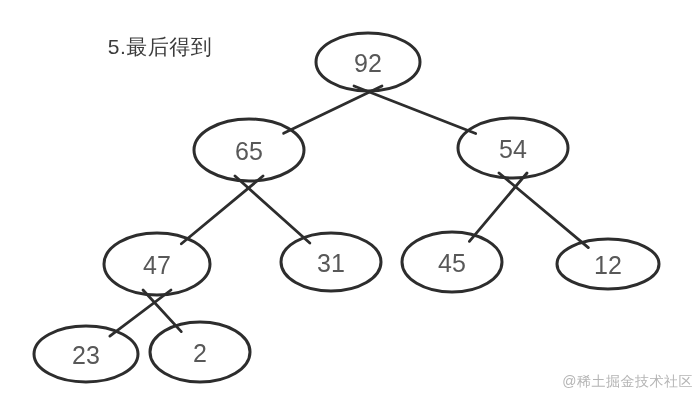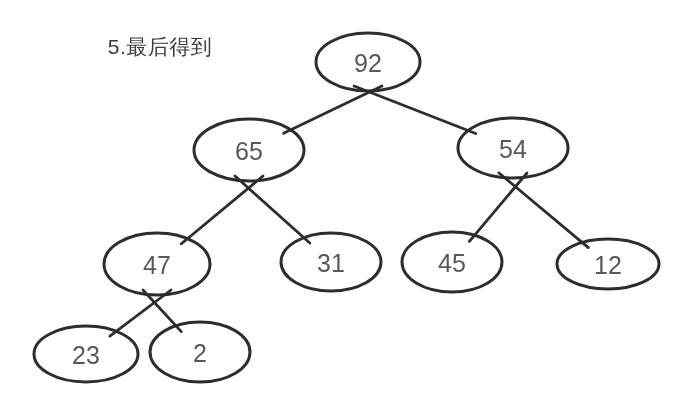--- a/index.html
+++ b/index.html
@@ -96,14 +96,15 @@
       <line x1="382" y1="86" x2="283.6204168748301" y2="133.34055127827725" stroke="#2d2d2d" stroke-width="2.8" stroke-linecap="round"></line>
       <line x1="354" y1="86" x2="475.710733408151" y2="133.45953126607145" stroke="#2d2d2d" stroke-width="2.8" stroke-linecap="round"></line>
       <line x1="263" y1="176" x2="181.37025814447972" y2="243.7680875781678" stroke="#2d2d2d" stroke-width="2.8" stroke-linecap="round"></line>
       <line x1="235" y1="176" x2="309.7847877887303" y2="242.99470572740424" stroke="#2d2d2d" stroke-width="2.8" stroke-linecap="round"></line>
       <line x1="527" y1="173" x2="469.405794823238" y2="241.34512347642425" stroke="#2d2d2d" stroke-width="2.8" stroke-linecap="round"></line>
       <line x1="499" y1="173" x2="588.3183325029567" y2="247.5685161263216" stroke="#2d2d2d" stroke-width="2.8" stroke-linecap="round"></line>
       <line x1="171" y1="290" x2="109.85745989426408" y2="336.0367360796129" stroke="#2d2d2d" stroke-width="2.8" stroke-linecap="round"></line>
       <line x1="143" y1="290" x2="181.26426051765117" y2="331.6207745981469" stroke="#2d2d2d" stroke-width="2.8" stroke-linecap="round"></line>
     </svg>
 
+  <div class="watermark" style="color: rgb(181, 181, 181);">@稀土掘金技术社区</div>
 
 </div>
 
 </body></html>

